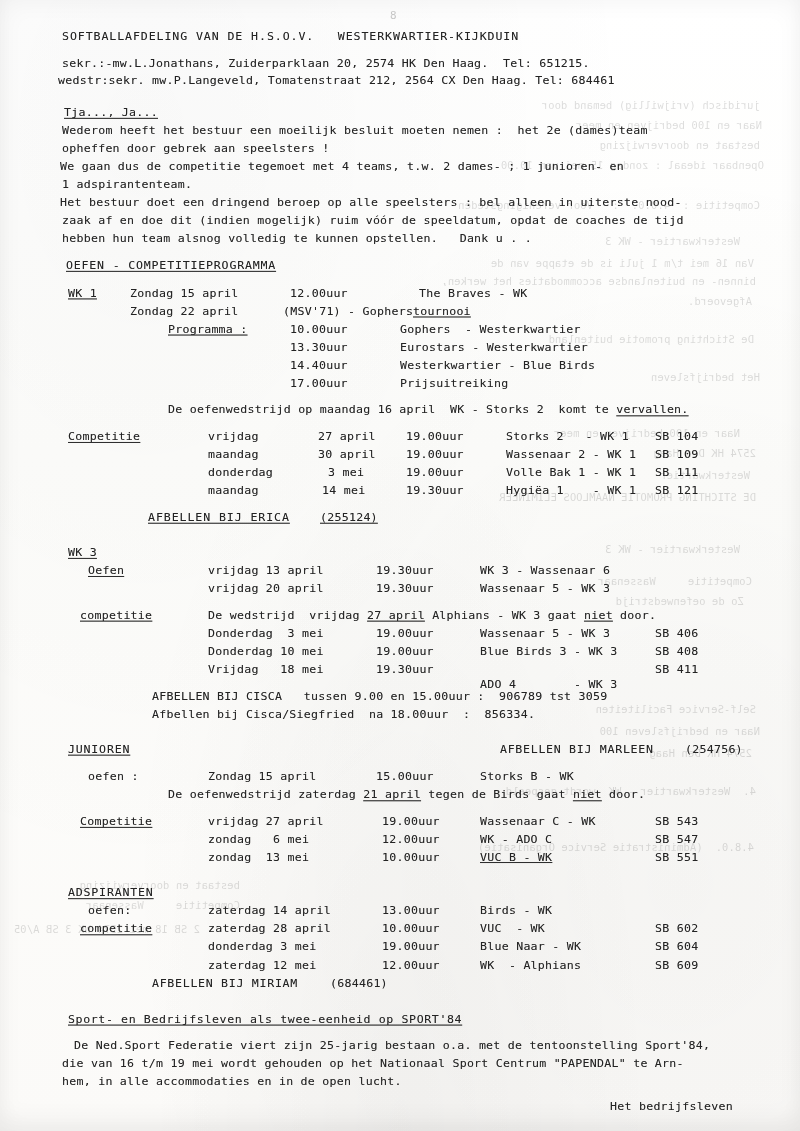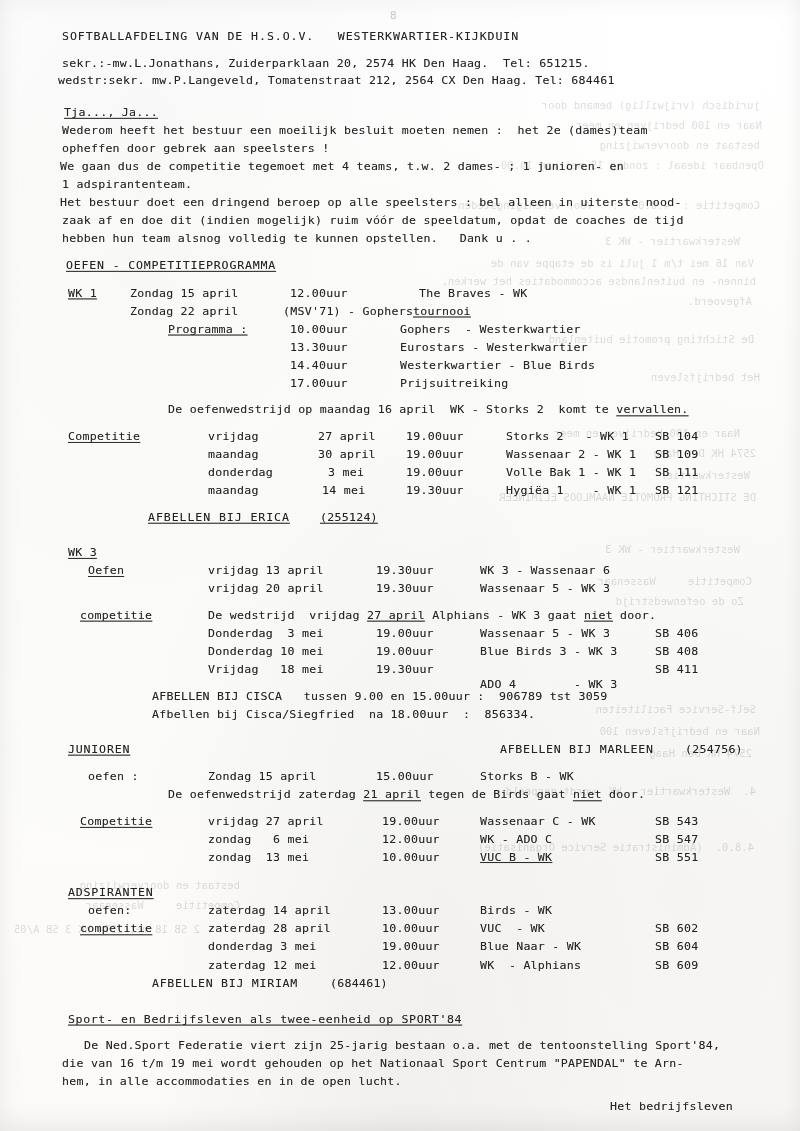--- a/index.html
+++ b/index.html
@@ -261,21 +261,21 @@
 
     <div class="ln" style="left:208px; top:1009px;">zaterdag 12 mei</div>
     <div class="ln" style="left:382px; top:1009px;">12.00uur</div>
     <div class="ln" style="left:480px; top:1009px;">WK  - Alphians</div>
     <div class="ln" style="left:655px; top:1009px;">SB 609</div>
 
     <div class="ln" style="left:152px; top:1028px; letter-spacing:0.7px;">AFBELLEN BIJ MIRIAM</div>
     <div class="ln" style="left:330px; top:1028px;">(684461)</div>
 
     <div class="ln u" style="left:68px; top:1066px; letter-spacing:0.6px;">Sport- en Bedrijfsleven als twee-eenheid op SPORT'84</div>
-    <div class="ln" style="left:56px; top:1094px;padding-left:28px;">De Ned.Sport Federatie viert zijn 25-jarig bestaan o.a. met de tentoonstelling Sport'84,</div>
+    <div class="ln" style="left:46px; top:1094px;padding-left:28px;">De Ned.Sport Federatie viert zijn 25-jarig bestaan o.a. met de tentoonstelling Sport'84,</div>
     <div class="ln" style="left:62px; top:1113px;">die van 16 t/m 19 mei wordt gehouden op het Nationaal Sport Centrum "PAPENDAL" te Arn-</div>
     <div class="ln" style="left:62px; top:1132px;">hem, in alle accommodaties en in de open lucht.</div>
     <div class="ln sig" style="left:610px; top:1158px;">Het bedrijfsleven</div>
 
   </div>
 
   <div class="edge-shade"></div>
 </div>
 
 </body></html>

